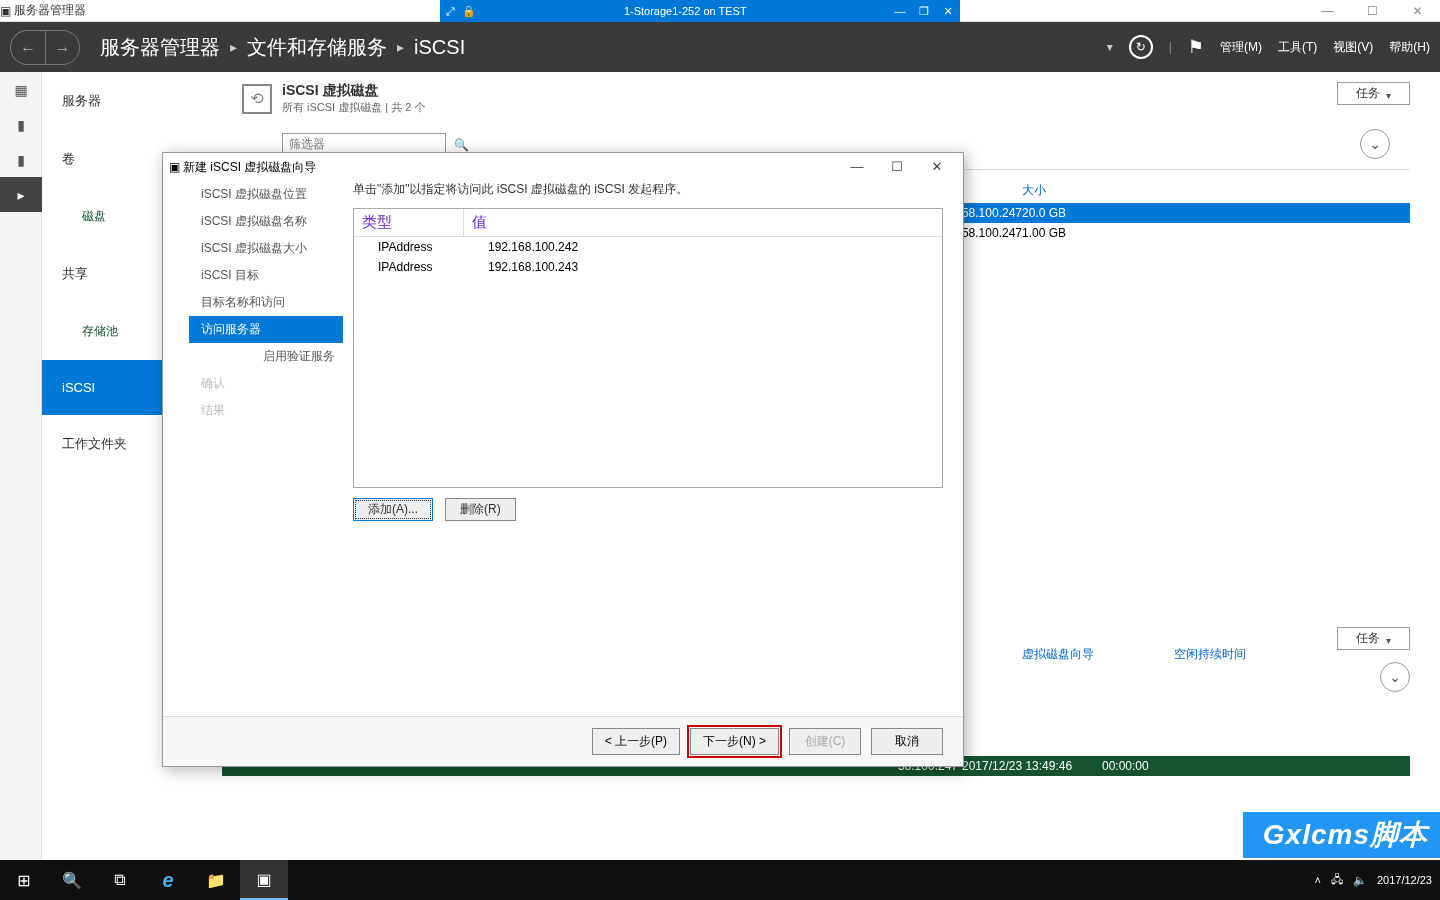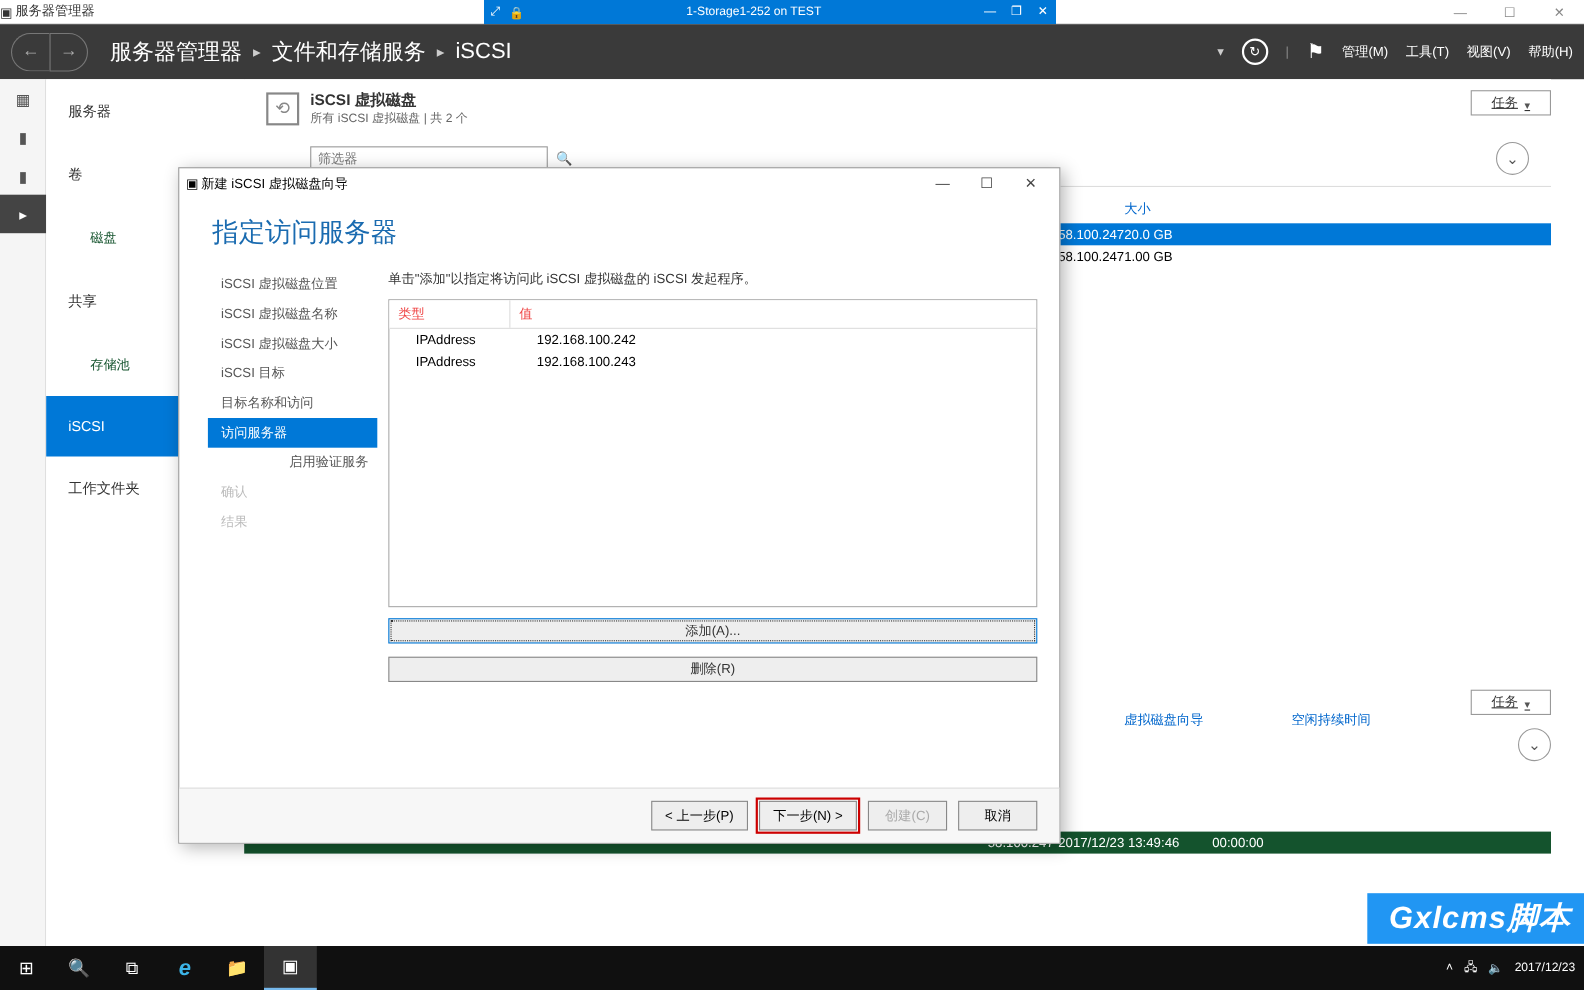--- a/index.html
+++ b/index.html
@@ -37,23 +37,23 @@
 .sm-sidebar-item { padding: 20px 20px; font-size: 13px; color: #333; }
 .sm-sidebar-item.sub { padding-left: 40px; font-size: 12px; color: #14532d; }
 .sm-sidebar-item.active { background: #0078d7; color: #fff; }
 
 
 .sm-main { position: absolute; top: 72px; left: 222px; right: 30px; bottom: 40px; background: #fff; }
 .sm-section-head { display: flex; align-items: center; padding: 10px 20px; gap: 10px; }
 .sm-section-icon { width: 30px; height: 30px; border: 2px solid #888; display: flex; align-items: center; justify-content: center; color: #888; font-size: 16px; }
 .sm-section-title { font-size: 14px; color: #333; font-weight: bold; }
 .sm-section-sub { font-size: 11px; color: #666; }
-.sm-tasks-btn { border: 1px solid #999; padding: 2px 18px; font-size: 12px; color: #333; position: absolute; right: 0; top: 10px; background: #fff; display: flex; align-items: flex-end; gap: 6px; text-decoration: underline; }
+.sm-tasks-btn { border: 1px solid #999; padding: 2px 18px; font-size: 12px; color: #333; position: absolute; right: 0; top: 10px; background: #fff; display: flex; align-items: flex-end; gap: 6px; }
 .sm-filter-row { display: flex; align-items: center; gap: 8px; padding: 4px 20px 10px 60px; border-bottom: 1px solid #ddd; }
-.sm-filter-input { border: 1px solid #999; height: 22px; width: 216px; padding: 0 6px; font-size: 12px; }
+.sm-filter-input { border: 1px solid #999; height: 22px; width: 164px; padding: 0 6px; font-size: 12px; }
 .sm-circle-arrow { width: 30px; height: 30px; border: 1px solid #999; border-radius: 50%; display: flex; align-items: center; justify-content: center; font-size: 14px; color: #555; margin-left: auto; }
 .sm-table { width: 100%; font-size: 12px; margin-top: 8px; }
 .sm-table-head { color: #0066cc; display: flex; padding: 4px 60px; }
 .sm-table-row { display: flex; padding: 3px 60px; }
 .sm-table-row.selected { background: #0078d7; color: #fff; }
 .sm-col-a { width: 740px; }
 .sm-col-b { width: 90px; }
 .sm-lower-section { position: absolute; top: 570px; left: 60px; right: 0; }
 .sm-lower-head { color: #0066cc; display: flex; gap: 80px; font-size: 12px; padding: 4px 0; }
 
@@ -67,27 +67,27 @@
 .wizard-steps { width: 180px; padding: 0 0 0 30px; }
 .wizard-step { font-size: 12px; color: #888; padding: 5px 8px; }
 .wizard-step.done { color: #555; }
 .wizard-step.active { background: #0078d7; color: #fff; margin-left: -4px; padding-left: 12px; }
 .wizard-step.future { color: #555; text-align: right; }
 .wizard-step.disabled { color: #bbb; }
 .wizard-content { flex: 1; padding: 0 20px 0 10px; font-size: 12px; }
 .wizard-desc { color: #333; margin-bottom: 10px; }
 .wizard-table { border: 1px solid #aaa; height: 280px; }
 .wizard-table-head { display: flex; background: #fff; border-bottom: 1px solid #ddd; }
-.wizard-th { padding: 4px 8px; font-size: 12px; color: #ef4444; }
+.wizard-th { padding: 4px 8px; font-size: 15px; color: #6d28d9; }
 .wizard-th.type { width: 110px; border-right: 1px solid #ddd; }
 .wizard-th.val { flex: 1; }
 .wizard-tr { display: flex; margin-left: 16px; }
 .wizard-td { padding: 3px 8px; font-size: 12px; }
 .wizard-td.type { width: 110px; }
-.wizard-actions { display: flex; gap: 12px; margin-top: 10px; flex-direction: column; }
+.wizard-actions { display: flex; gap: 12px; margin-top: 10px; }
 .wizard-btn-sm { border: 1px solid #888; background: #eee; padding: 2px 14px; font-size: 12px; color: #333; }
 .wizard-btn-sm.focused { border: 1px solid #0078d7; outline: 1px dotted #333; outline-offset: -3px; }
 .wizard-footer { height: 50px; border-top: 1px solid #ddd; display: flex; align-items: center; justify-content: flex-end; gap: 10px; padding: 0 20px; background: #f7f7f7; }
 .wizard-footer-btn { border: 1px solid #888; background: #eee; padding: 4px 12px; font-size: 12px; min-width: 72px; text-align: center; }
 .wizard-footer-btn.primary { outline: 2px solid #c00; outline-offset: 1px; }
 .wizard-footer-btn.disabled { color: #aaa; }
 
 
 .taskbar { position: absolute; bottom: 0; left: 0; right: 0; height: 40px; background: #101010; display: flex; align-items: center; }
 .task-item { width: 48px; height: 40px; display: flex; align-items: center; justify-content: center; color: #fff; font-size: 16px; }
@@ -226,21 +226,20 @@
 
 <div class="wizard">
   <div class="wizard-titlebar">
     <span class="mini-icon">▣</span>
     <span>新建 iSCSI 虚拟磁盘向导</span>
     <span class="spacer"></span>
     <span class="wizard-winbtn">—</span>
     <span class="wizard-winbtn">☐</span>
     <span class="wizard-winbtn">✕</span>
   </div>
-  <div class="wizard-heading">指定访问服务器</div>
   <div class="wizard-body">
     <div class="wizard-steps">
       <div class="wizard-step done">iSCSI 虚拟磁盘位置</div>
       <div class="wizard-step done">iSCSI 虚拟磁盘名称</div>
       <div class="wizard-step done">iSCSI 虚拟磁盘大小</div>
       <div class="wizard-step done">iSCSI 目标</div>
       <div class="wizard-step done">目标名称和访问</div>
       <div class="wizard-step active">访问服务器</div>
       <div class="wizard-step future">启用验证服务</div>
       <div class="wizard-step disabled">确认</div>

